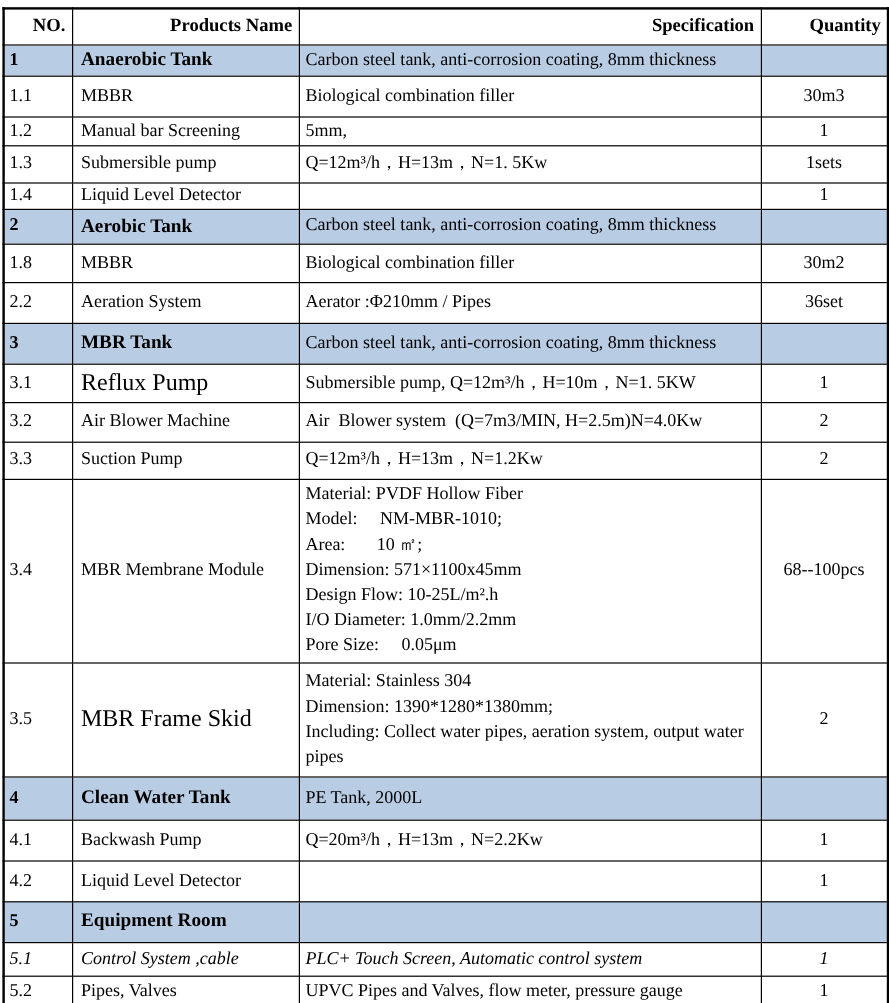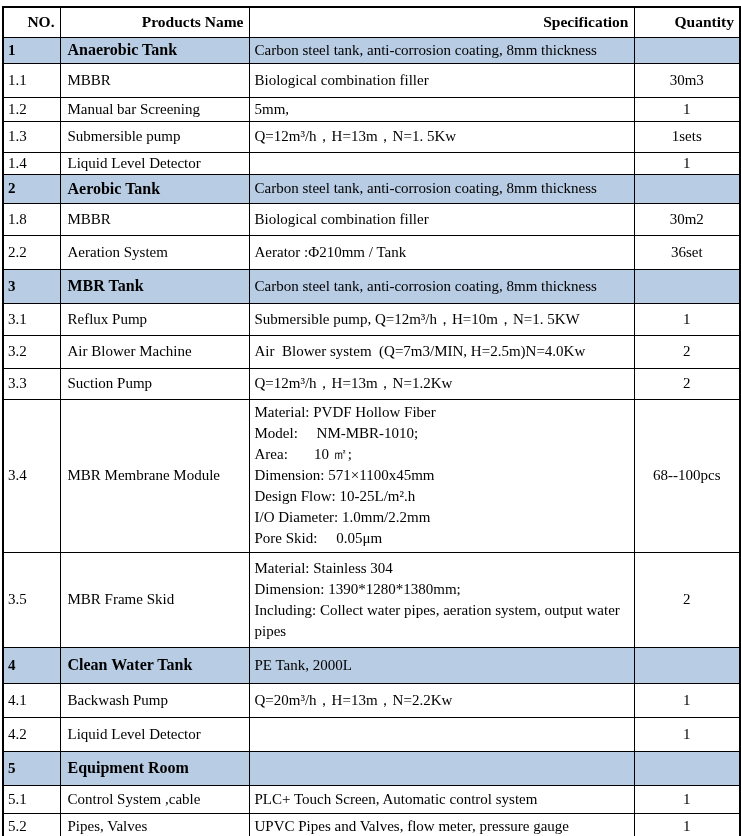--- a/index.html
+++ b/index.html
@@ -40,21 +40,21 @@
   td.name-cell { padding-left: 7px; }
   td.qty-cell  { text-align: center; }
   td.spec-cell .spec-line {
     white-space: pre-wrap;
     line-height: 21px;
   }
   tr.section-row td { background: #b8cce4; }
   tr.section-row td.no-cell,
   tr.section-row td.name-cell { font-weight: bold; }
   tr.section-row td.name-cell { font-size: 16px; }
-  td.name-large { font-size: 15px; }
+  td.name-large { font-size: 20px; }
 </style>
 </head>
 <body>
 
 <div class="page">
   <table class="spec-table">
     <colgroup>
       <col style="width:57px">
       <col style="width:189px">
       <col style="width:385px">
@@ -122,21 +122,21 @@
           <td class="name-cell">MBBR</td>
           <td class="spec-cell">
             <div class="spec-line">Biological combination filler</div>
           </td>
           <td class="qty-cell">30m2</td>
         </tr>
         <tr style="height: 34px; border-radius: 13px;">
           <td class="no-cell">2.2</td>
           <td class="name-cell">Aeration System</td>
           <td class="spec-cell">
-            <div class="spec-line">Aerator :Φ210mm / Tank</div>
+            <div class="spec-line">Aerator :Φ210mm / Pipes</div>
           </td>
           <td class="qty-cell">36set</td>
         </tr>
         <tr class="section-row" style="height: 34px;">
           <td class="no-cell">3</td>
           <td class="name-cell">MBR Tank</td>
           <td class="spec-cell">
             <div class="spec-line">Carbon steel tank, anti-corrosion coating, 8mm thickness</div>
           </td>
           <td class="qty-cell"></td>
@@ -168,21 +168,21 @@
         <tr style="height: 153px;">
           <td class="no-cell">3.4</td>
           <td class="name-cell">MBR Membrane Module</td>
           <td class="spec-cell">
             <div class="spec-line">Material: PVDF Hollow Fiber</div>
             <div class="spec-line">Model:     NM-MBR-1010;</div>
             <div class="spec-line">Area:       10 ㎡;</div>
             <div class="spec-line">Dimension: 571×1100x45mm</div>
             <div class="spec-line">Design Flow: 10-25L/m².h</div>
             <div class="spec-line">I/O Diameter: 1.0mm/2.2mm</div>
-            <div class="spec-line">Pore Skid:     0.05μm</div>
+            <div class="spec-line">Pore Size:     0.05μm</div>
           </td>
           <td class="qty-cell">68--100pcs</td>
         </tr>
         <tr style="height: 95px;">
           <td class="no-cell">3.5</td>
           <td class="name-cell name-large">MBR Frame Skid</td>
           <td class="spec-cell">
             <div class="spec-line">Material: Stainless 304</div>
             <div class="spec-line">Dimension: 1390*1280*1380mm;</div>
             <div class="spec-line">Including: Collect water pipes, aeration system, output water pipes</div>
@@ -214,21 +214,21 @@
           <td class="qty-cell">1</td>
         </tr>
         <tr class="section-row" style="height: 34px;">
           <td class="no-cell">5</td>
           <td class="name-cell">Equipment Room</td>
           <td class="spec-cell">
             <div class="spec-line"></div>
           </td>
           <td class="qty-cell"></td>
         </tr>
-        <tr style="height: 28px;">
+        <tr style="height: 28px; font-style: italic;">
           <td class="no-cell">5.1</td>
           <td class="name-cell">Control System ,cable</td>
           <td class="spec-cell">
             <div class="spec-line">PLC+ Touch Screen, Automatic control system</div>
           </td>
           <td class="qty-cell">1</td>
         </tr>
         <tr style="height: 28px;">
           <td class="no-cell">5.2</td>
           <td class="name-cell">Pipes, Valves</td>

